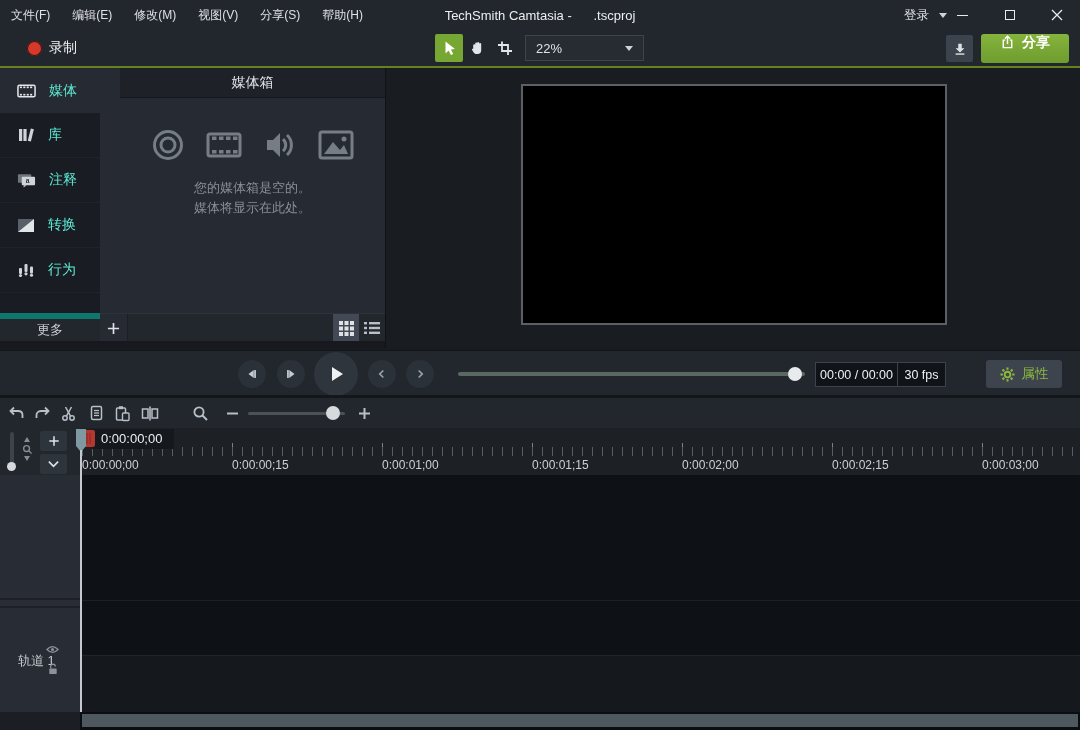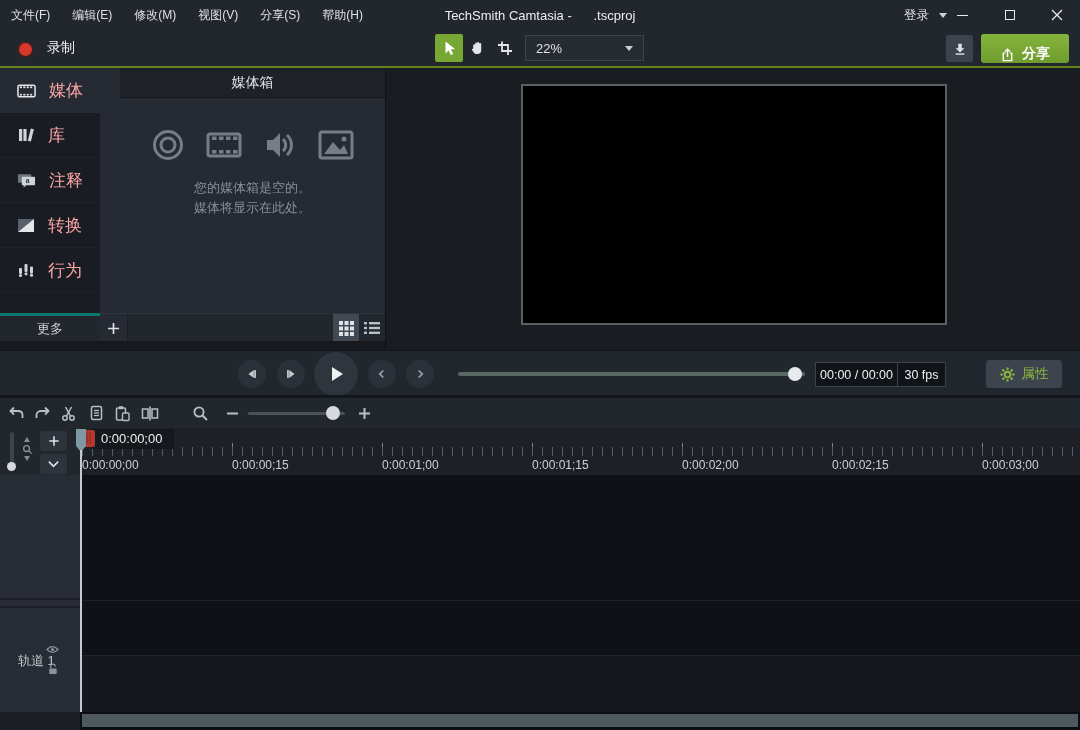--- a/index.html
+++ b/index.html
@@ -14,36 +14,36 @@
   .menu { padding:0 11px; font-size:12px; color:#dde0e4; height:30px; line-height:30px; }
   .win-title { position:absolute; left:0; right:0; text-align:center; font-size:13px; color:#eceef0; white-space:pre; pointer-events:none; }
   .login { position:absolute; right:133px; top:0; height:30px; display:flex; align-items:center; gap:10px; font-size:12.5px; color:#e2e5e8; }
   .caret-down { width:0; height:0; border-left:4px solid transparent; border-right:4px solid transparent; border-top:5px solid #cfd3d7; }
   .win-btns { position:absolute; right:0; top:0; height:30px; display:flex; }
   .win-btn { width:47px; height:30px; display:flex; align-items:center; justify-content:center; }
   .min-glyph { width:11px; height:1px; background:#e8eaec; display:block; }
   .max-glyph { width:10px; height:10px; border:1px solid #e8eaec; display:block; }
   
   .toolbar { position:absolute; left:0; top:30px; width:1080px; height:38px; background:#22262d; border-bottom:2px solid #67811f; }
-  .record { position:absolute; left:18px; top:9px; display:flex; align-items:flex-end; gap:14px; }
+  .record { position:absolute; left:27px; top:9px; display:flex; align-items:center; gap:7px; }
   .record-dot { width:15px; height:15px; border-radius:50%; background:#d6382c; box-shadow:0 0 0 1px #3a1713 inset; }
   .record-label { font-size:14px; color:#f0f2f3; }
   .tool-btn { position:absolute; top:4px; width:28px; height:28px; display:flex; align-items:center; justify-content:center; border-radius:2px; }
   .tool-btn.sel { background:#76a733; }
   .zoom-select { position:absolute; left:525px; top:5px; width:119px; height:26px; background:#272b32; border:1px solid #3e444c; display:flex; align-items:center; padding:0 10px; font-size:13px; color:#dfe2e5; }
   .zoom-select .caret-down { margin-left:auto; }
   .dl-btn { position:absolute; left:946px; top:5px; width:27px; height:27px; background:#3d434c; border-radius:2px; display:flex; align-items:center; justify-content:center; }
-  .share-btn { position:absolute; left:981px; top:4px; width:88px; height:29px; border-radius:3px; background:linear-gradient(#85b43d,#6f9c2e); display:flex; align-items:flex-end; justify-content:center; gap:7px; }
+  .share-btn { position:absolute; left:981px; top:4px; width:88px; height:29px; border-radius:3px; background:linear-gradient(#85b43d,#6f9c2e); display:flex; align-items:flex-start; justify-content:center; gap:7px; }
   .share-label { font-size:14px; font-weight:bold; color:#fff; }
   
   .sidebar { position:absolute; left:0; top:68px; width:100px; height:273px; background:#191d23; }
   .side-item { height:45px; display:flex; align-items:center; gap:13px; padding-left:17px; border-bottom:1px solid #1f232a; }
   .side-item.sel { background:#262b33; border-bottom:none; }
-  .side-item .lbl { font-size:17px; color:#fca5a5; }
-  .more-bar { position:absolute; left:0; top:313px; width:100px; height:28px; background:#22262d; border-top:3px solid #0f766e; display:flex; align-items:center; justify-content:center; font-size:13px; color:#cdd1d6; }
+  .side-item .lbl { font-size:14px; color:#5eead4; }
+  .more-bar { position:absolute; left:0; top:313px; width:100px; height:28px; background:#22262d; border-top:6px solid #0f766e; display:flex; align-items:center; justify-content:center; font-size:13px; color:#cdd1d6; }
   
   .media-panel { position:absolute; left:100px; top:68px; width:285px; height:245px; background:#262b33;padding-left:20px; }
   .panel-header { height:30px; background:#1e2228; border-bottom:1px solid #14171b; display:flex; align-items:center; justify-content:center; font-size:14px; color:#e3e6e9; }
   .bin-icons { display:flex; justify-content:center; gap:21px; margin-top:30px; color:#767d85; }
   .empty-text { margin-top:16px; text-align:center; color:#878e96; font-size:13px; line-height:20px; }
   .import-btn { margin:17px auto 0; width:194px; height:33px; background:linear-gradient(#83b13c,#6f9c2e); border-radius:2px; display:flex; align-items:center; justify-content:center; font-size:13.5px; color:#fff; }
   .panel-bottom { position:absolute; left:100px; top:313px; width:285px; height:28px; background:#22262d; border-top:1px solid #2e333b; }
   .pb-add { position:absolute; left:0; top:0; width:28px; height:28px; background:#262b33; border-right:1px solid #1c2026; display:flex; align-items:center; justify-content:center; }
   .pb-views { position:absolute; right:0; top:0; height:28px; display:flex; }
   .pb-view { width:26px; height:28px; display:flex; align-items:center; justify-content:center; }

